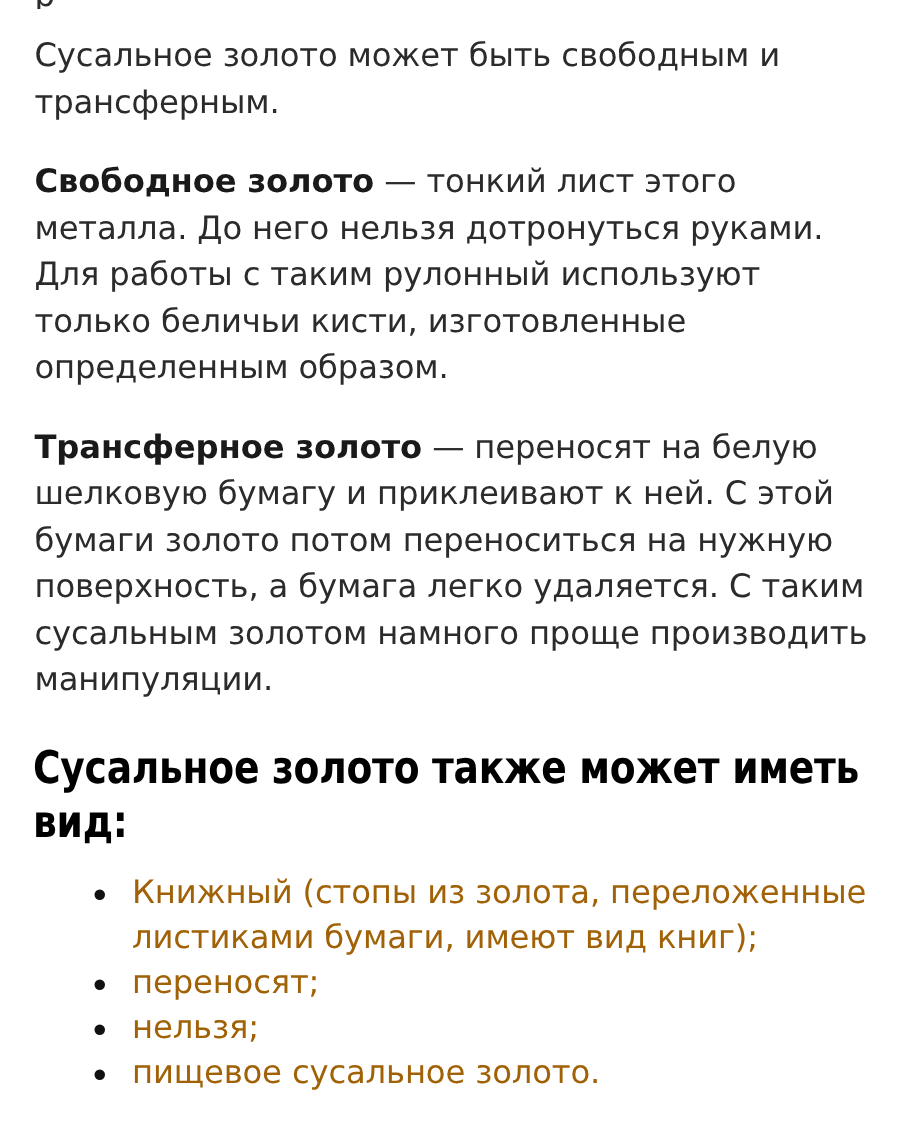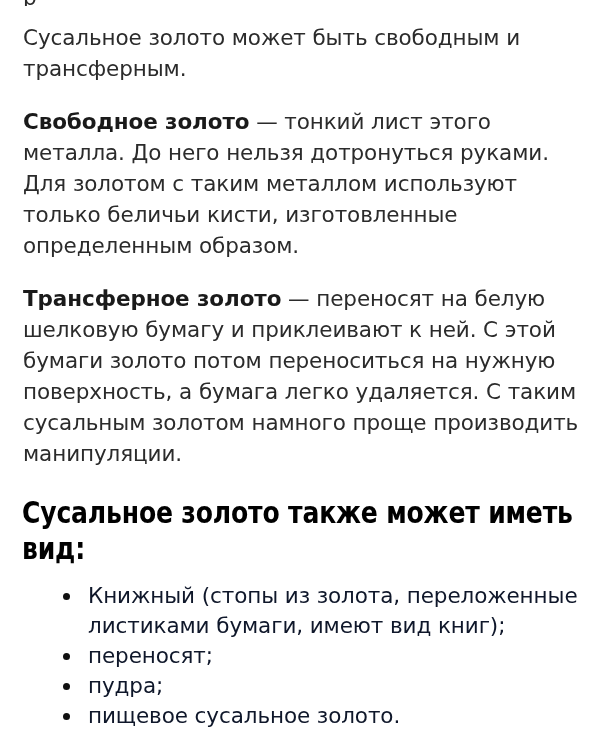--- a/index.html
+++ b/index.html
@@ -85,21 +85,21 @@
     list-style: none;
   }
 
   ul.bullet-list > li {
     position: relative;
     margin: 0 0 0 0;
     padding: 0 0 0 25px;
     font-size: 21.5px;
     line-height: 30px;
     letter-spacing: -0.1px;
-    color: #0f172a;
+    color: #a16207;
   }
 
   ul.bullet-list > li::before {
     content: "";
     position: absolute;
     left: 0px;
     top: 12px;
     width: 7px;
     height: 7px;
     border-radius: 50%;
@@ -110,27 +110,27 @@
 <body>
 
 <div class="page">
 
   <div class="cut-line-top">р</div>
 
   <div class="content">
 
     <p class="para"><span>Сусальное золото может быть  свободным и трансферным.</span></p>
 
-    <p class="para"><span class="lead-term">Свободное золото</span><span> — тонкий лист этого металла. До него нельзя дотронуться руками. Для золотом с таким металлом используют только беличьи кисти, изготовленные определенным образом.</span></p>
+    <p class="para"><span class="lead-term">Свободное золото</span><span> — тонкий лист этого металла. До него нельзя дотронуться руками. Для работы с таким рулонный используют только беличьи кисти, изготовленные определенным образом.</span></p>
 
     <p class="para"><span class="lead-term">Трансферное золото</span><span> — переносят на белую шелковую бумагу и приклеивают к ней. С этой бумаги золото потом переноситься на нужную поверхность, а бумага легко удаляется. С таким сусальным золотом намного проще производить манипуляции.</span></p>
 
     <h2 class="section-heading">Сусальное золото также может иметь вид:</h2>
 
     <ul class="bullet-list">
       <li>Книжный (стопы из золота, переложенные листиками бумаги, имеют вид книг);</li>
       <li>переносят;</li>
-      <li>пудра;</li>
+      <li>нельзя;</li>
       <li>пищевое сусальное золото.</li>
     </ul>
 
   </div>
 </div>
 
 </body></html>

